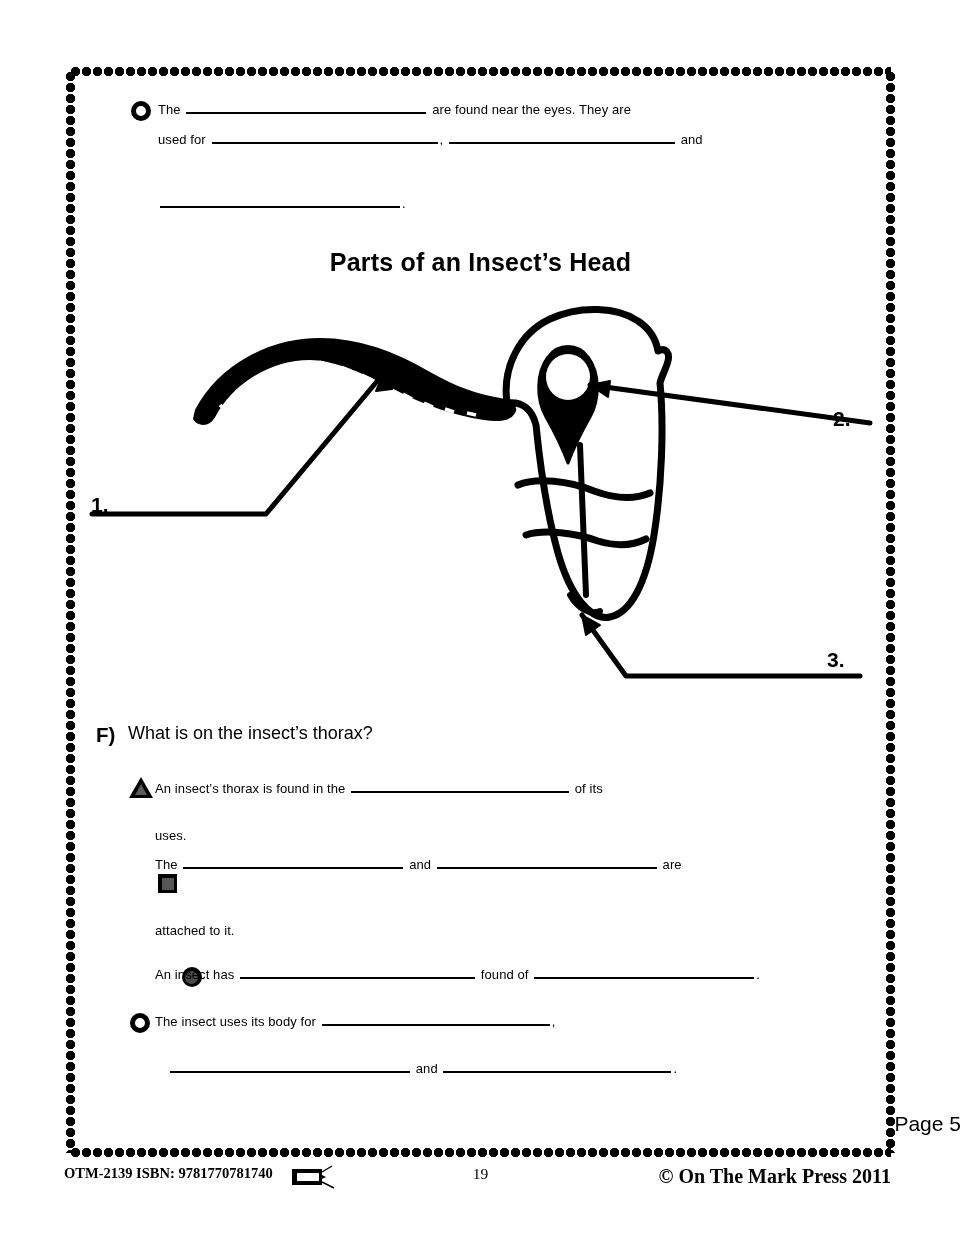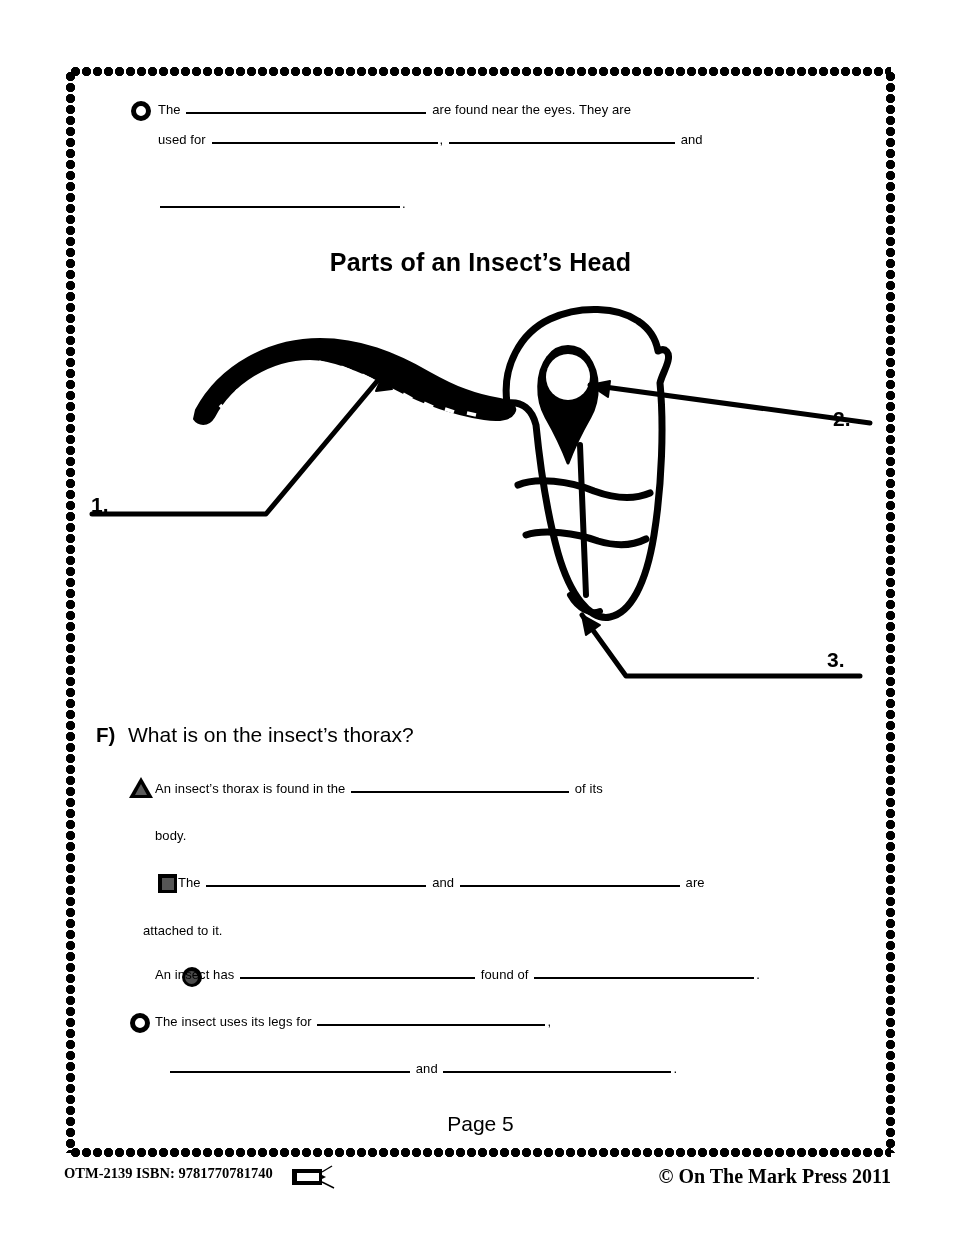--- a/index.html
+++ b/index.html
@@ -131,37 +131,37 @@
     top: 248px;
     text-align: center;
     font-size: 25px;
     font-weight: bold;
     letter-spacing: 0.2px;
   }
   #page-label {
     position: absolute;
     left: 0; right: 0;
     top: 1112px;
-    text-align: center;
+    text-align: right;
     font-size: 21px;
   }
 
   
   #sectionF-letter {
     position: absolute;
     left: 96px;
     top: 723px;
     font-size: 20.5px;
     font-weight: bold;
   }
   #sectionF-question {
     position: absolute;
     left: 128px;
     top: 723px;
-    font-size: 21px;
+    font-size: 18px;
   }
 
   
   #diagram-svg {
     position: absolute;
     left: 70px;
     top: 295px;
     width: 821px;
     height: 400px;
   }
@@ -312,46 +312,46 @@
 <div id="sectionF-letter">F)</div>
 <div id="sectionF-question">What is on the insect’s thorax?</div>
 
 
 <div class="bullet bullet-triangle" style="left:129px; top:777px;"></div>
 <div class="qline" style="left:155px; top:777px;">
   <span>An insect’s thorax is found in the</span>
   <span class="blank" style="width:218px;"></span>
   <span>of its</span>
 </div>
-<div class="qline" style="left:155px; top:824px;">body.</div>
+<div class="qline" style="left:155px; top:824px;">uses.</div>
 
 
 <div class="bullet bullet-square" style="left:130px; top:872px;"></div>
-<div class="qline" style="left:155px; top:871px;margin-left:23px;">
+<div class="qline" style="left:155px; top:853px;">
   <span>The</span>
   <span class="blank" style="width:220px;"></span>
   <span>and</span>
   <span class="blank" style="width:220px;"></span>
   <span>are</span>
 </div>
-<div class="qline" style="left:143px; top:919px;">attached to it.</div>
+<div class="qline" style="left:155px; top:919px;">attached to it.</div>
 
 
 <div class="bullet bullet-disc" style="left:130px; top:966px;"></div>
 <div class="qline" style="left:155px; top:963px;">
   <span>An insect has</span>
   <span class="blank" style="width:235px;"></span>
   <span>found of</span>
   <span class="blank" style="width:220px;"></span><span>.</span>
 </div>
 
 
 <div class="bullet bullet-ring" style="left:130px; top:1013px;"></div>
 <div class="qline" style="left:155px; top:1010px;">
-  <span>The insect uses its legs for</span>
+  <span>The insect uses its body for</span>
   <span class="blank" style="width:228px;"></span><span>,</span>
 </div>
 <div class="qline" style="left:168px; top:1057px;">
   <span class="blank" style="width:240px;"></span>
   <span>and</span>
   <span class="blank" style="width:228px;"></span><span>.</span>
 </div>
 
 
 <div id="page-label">Page 5</div>
@@ -359,17 +359,18 @@
 
 <div id="footer">
   <div id="footer-left">OTM-2139  ISBN: 9781770781740</div>
   <svg id="footer-icon" viewBox="0 0 52 28">
     <path d="M4 6 L4 22 L34 22 L34 6 Z" fill="#000"></path>
     <path d="M9 10 L9 18 L31 18 L31 10 Z" fill="#fff"></path>
     <path d="M34 9 L44 3" stroke="#000" stroke-width="1.4" fill="none"></path>
     <path d="M34 19 L46 25" stroke="#000" stroke-width="1.4" fill="none"></path>
     <path d="M34 12 L38 14 L34 16 Z" fill="#000"></path>
   </svg>
+  <div id="footer-page">19</div>
   <div id="footer-right">© On The Mark Press 2011</div>
 </div>
 
 
 
 
 </body></html>

